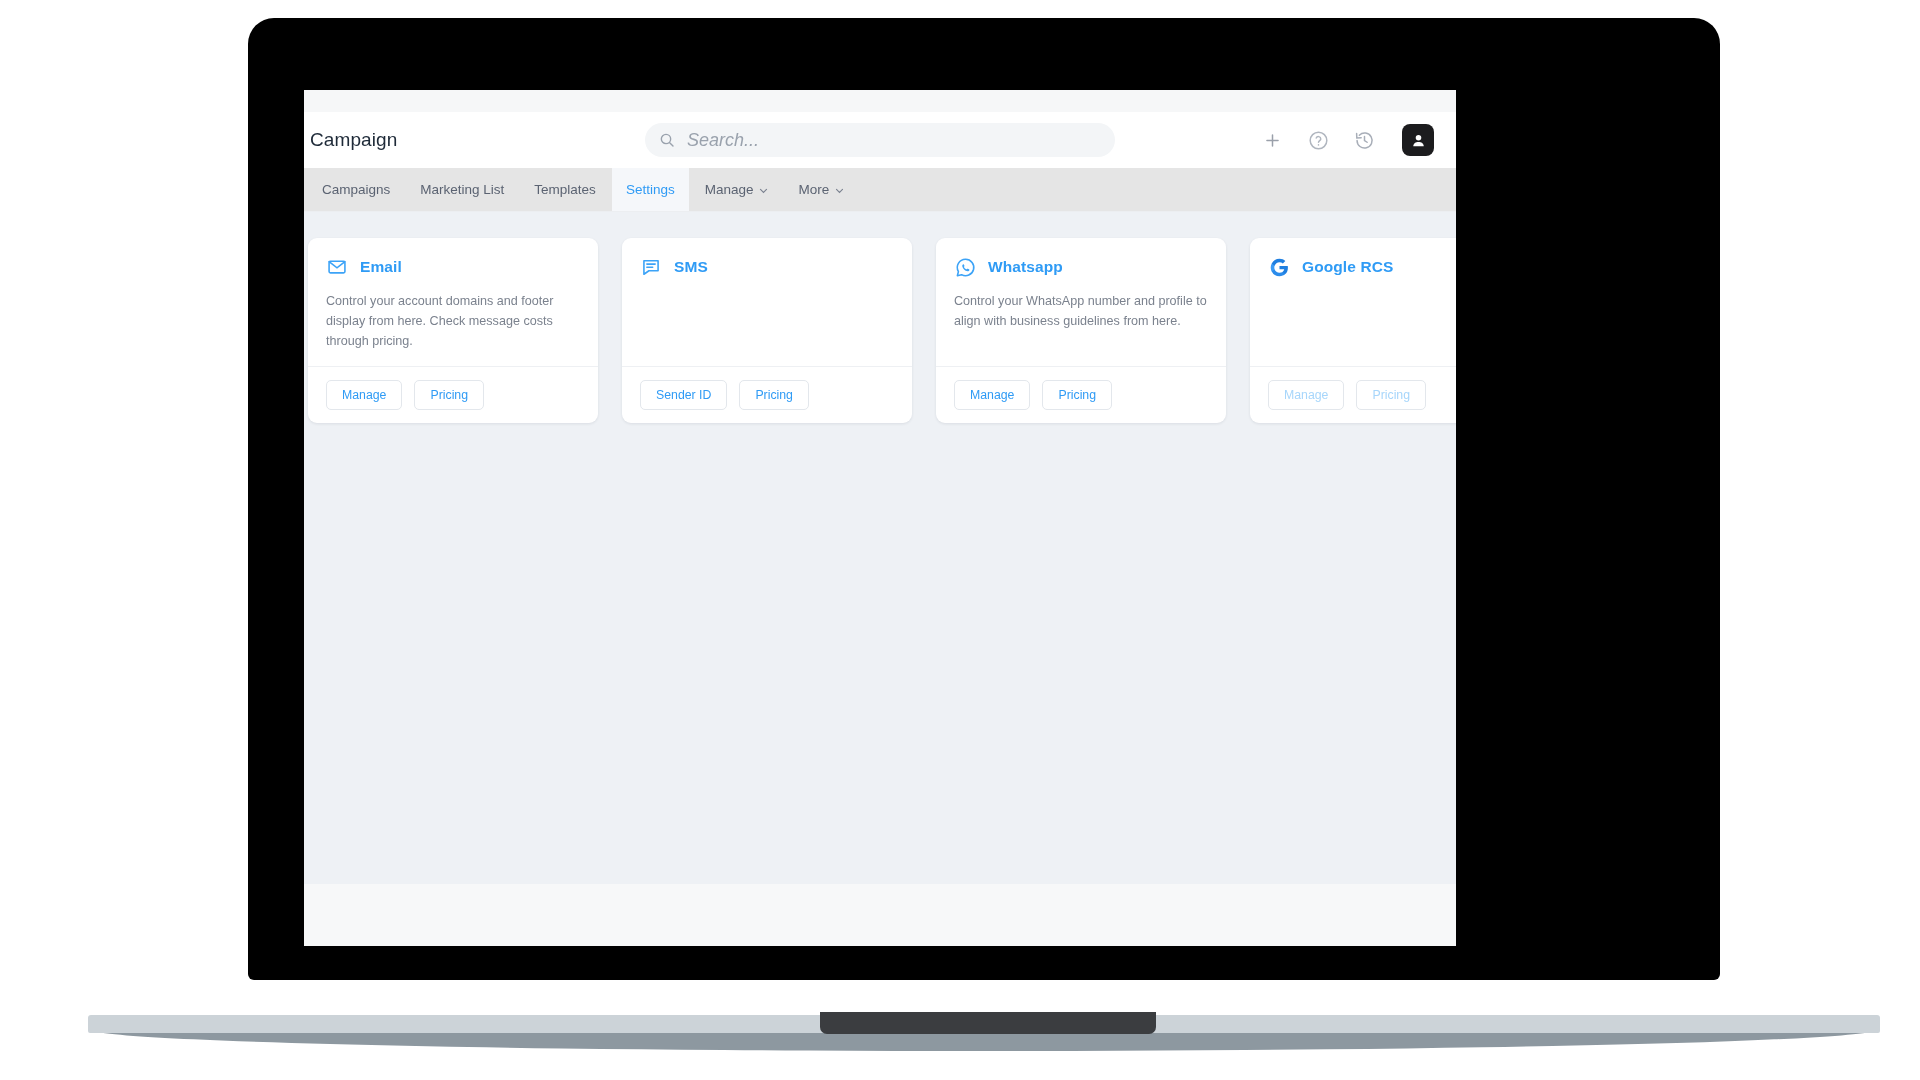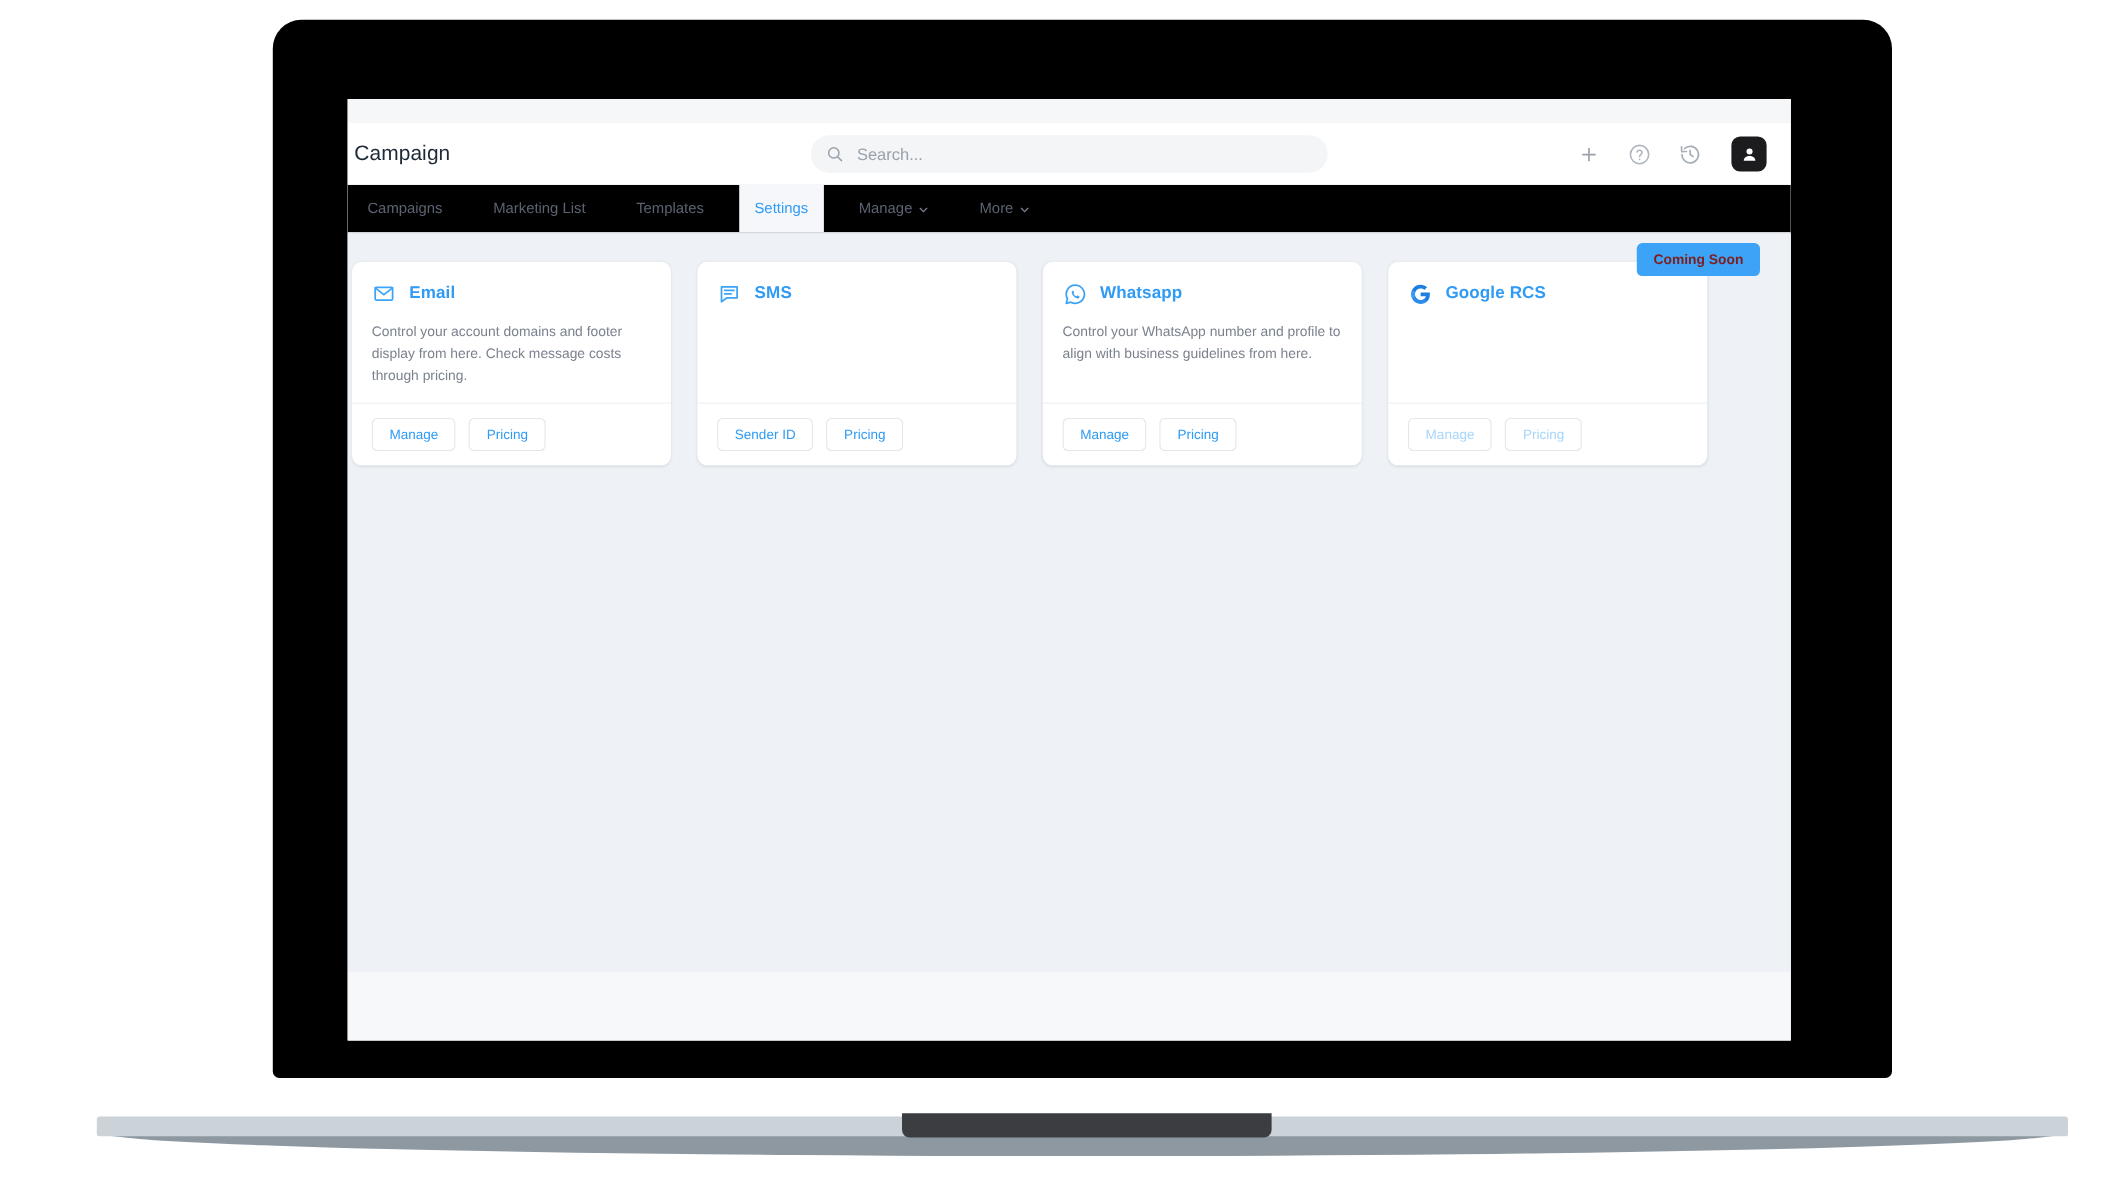--- a/index.html
+++ b/index.html
@@ -21,24 +21,23 @@
     position: absolute;
     left: 248px; top: 18px;
     width: 1472px; height: 962px;
     background: #000000;
     border-radius: 26px 26px 6px 6px;
   }
 
   #laptop-screen {
     position: absolute;
     left: 304px; top: 90px;
-    width: 1312px; height: 856px;
+    width: 1152px; height: 856px;
     background: #f7f8f9;
     overflow: hidden;
-    margin-left: 12px;
   }
 
   #laptop-base {
     position: absolute;
     left: 88px; top: 1015px;
     width: 1792px; height: 18px;
     background: #ccd3d8;
     border-radius: 3px 3px 2px 2px;
   }
   #laptop-base-lower {
@@ -90,22 +89,23 @@
     width: 470px; height: 34px;
     background: #f3f5f7;
     border-radius: 18px;
     display: flex; align-items: center;
     padding: 0 14px;
     gap: 12px;
   }
   #search-input {
     border: none; outline: none; background: transparent;
     font-family: "Liberation Sans", sans-serif;
-    font-size: 15px; color: #15803d;
+    font-size: 18px; color: #15803d;
     width: 100%;
+    font-style: italic;
   }
   #search-input::placeholder { color: #9aa2ad; }
 
   #header-actions {
     margin-left: auto;
     display: flex; align-items: center; gap: 22px;
   }
   .hdr-icon {
     width: 24px; height: 24px;
     display: flex; align-items: center; justify-content: center;
@@ -117,25 +117,25 @@
     border-radius: 8px;
     display: flex; align-items: center; justify-content: center;
     cursor: pointer;
     margin-left: 4px;
   }
 
   
   #nav-tabs {
     flex: 0 0 auto;
     height: 44px;
-    background: #000000;
+    background: #e5e5e5;
     border-bottom: 1px solid #eceef1;
     display: flex; align-items: stretch;
     padding: 0 4px;
-    gap: 18px;
+    gap: 2px;
   }
   .nav-tab {
     display: flex; align-items: center; gap: 6px;
     padding: 0 14px;
     font-size: 13.5px;
     color: #5b6372;
     cursor: pointer;
     white-space: nowrap;
   }
   .nav-tab.active { color: #2f9bf5; background: #f5f7fa; align-items: center; }

